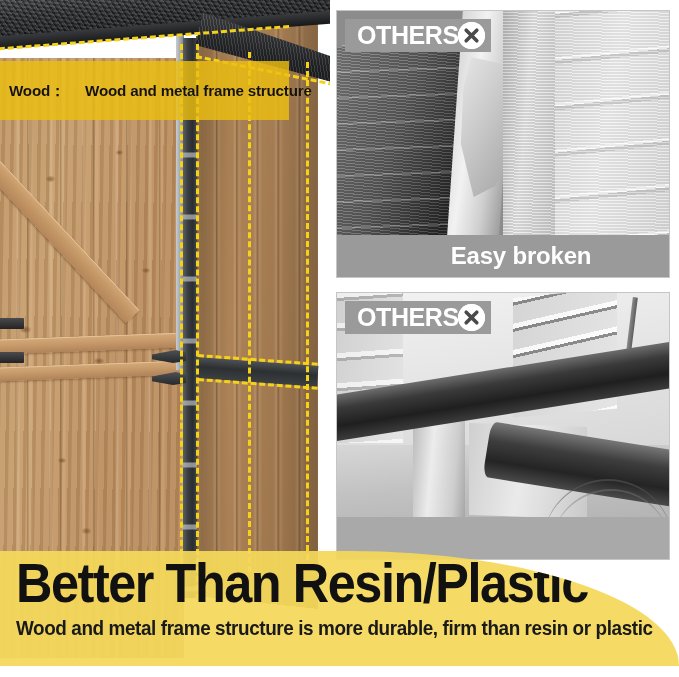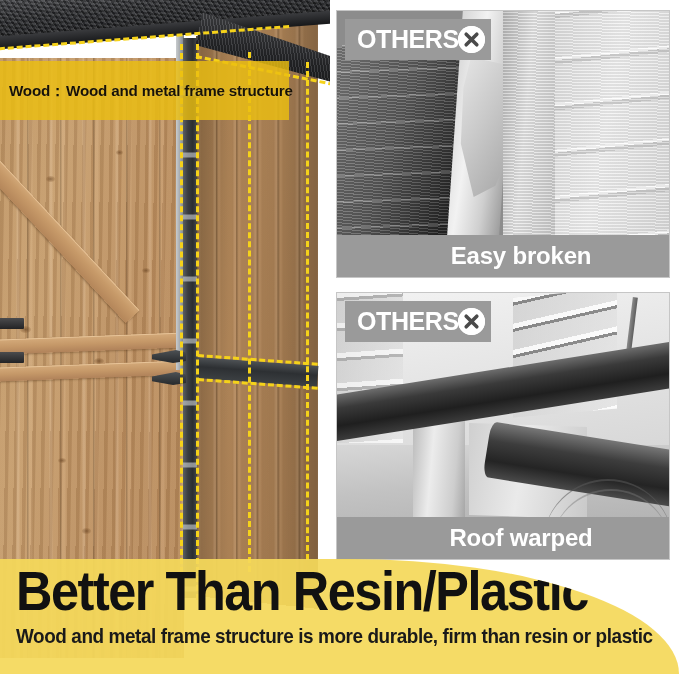--- a/index.html
+++ b/index.html
@@ -225,21 +225,21 @@
     font-size: 15.2px;
     font-weight: 700;
     line-height: 1.0;
     letter-spacing: -0.2px;
     white-space: nowrap;
     font-family: "Liberation Sans", sans-serif;
     text-shadow: 0 0 1px rgba(255,255,255,.25);
   }
   .ours-line + .ours-line { margin-top: 8px; }
   .ours-key { display: inline-block; }
-  .ours-val { display: inline-block; margin-left: 1px; }
+  .ours-val { display: inline-block; margin-left: 20px; }
 
   
   .panel {
     position: absolute;
     left: 336px;
     width: 334px;
     background: #a9a9a9;
     border: 1px solid #c6c6c6;
     overflow: hidden;
   }
@@ -372,21 +372,21 @@
     background: radial-gradient(circle at 40% 50%,
        rgba(120,120,120,.45) 0 2px, rgba(120,120,120,0) 3px),
        radial-gradient(circle at 70% 30%,
        rgba(120,120,120,.40) 0 2px, rgba(120,120,120,0) 3px);
   }
 
   
   .others-badge {
     position: absolute;
     left: 8px; top: 8px;
-    height: 41px;
+    height: 33px;
     padding: 0 6px 0 12px;
     background: #9a9a9a;
     display: flex;
     align-items: center;
     gap: 0px;
     z-index: 20;
   }
   .others-text {
     color: #ffffff;
     font-size: 25px;
@@ -422,21 +422,21 @@
     color: #ffffff;
     font-size: 24px;
     font-weight: 700;
     letter-spacing: -0.2px;
     font-family: "Liberation Sans", sans-serif;
   }
 
   
   .banner {
     position: absolute;
-    left: 0; bottom: 3px;
+    left: 0; bottom: 11px;
     width: 679px; height: 115px;
     background: rgba(244,216,90,.93);
     border-top-right-radius: 330px 115px;
     z-index: 50;
     overflow: hidden;
   }
   .banner-title {
     position: absolute;
     left: 16px; top: 4px;
     color: #111111;
@@ -563,23 +563,20 @@
     <div class="others-badge">
       <span class="others-text">OTHERS</span>
       <span class="x-circle">
         <svg width="27" height="27" viewBox="0 0 27 27" aria-hidden="true">
           <circle cx="13.5" cy="13.5" r="13.5" fill="#ffffff"></circle>
           <path d="M8.2 8.2 L18.8 18.8 M18.8 8.2 L8.2 18.8" stroke="#4a4a4a" stroke-width="3.6" stroke-linecap="round"></path>
         </svg>
       </span>
     </div>
 
-    <div class="panel-caption">
-      <span>Roof warped</span>
-    </div>
   </div>
 
   <div class="banner">
     <div class="banner-title">Better Than Resin/Plastic</div>
     <div class="banner-sub">Wood and metal frame structure is more durable, firm than resin or plastic</div>
   </div>
 
 </div>
 
 </body></html>

